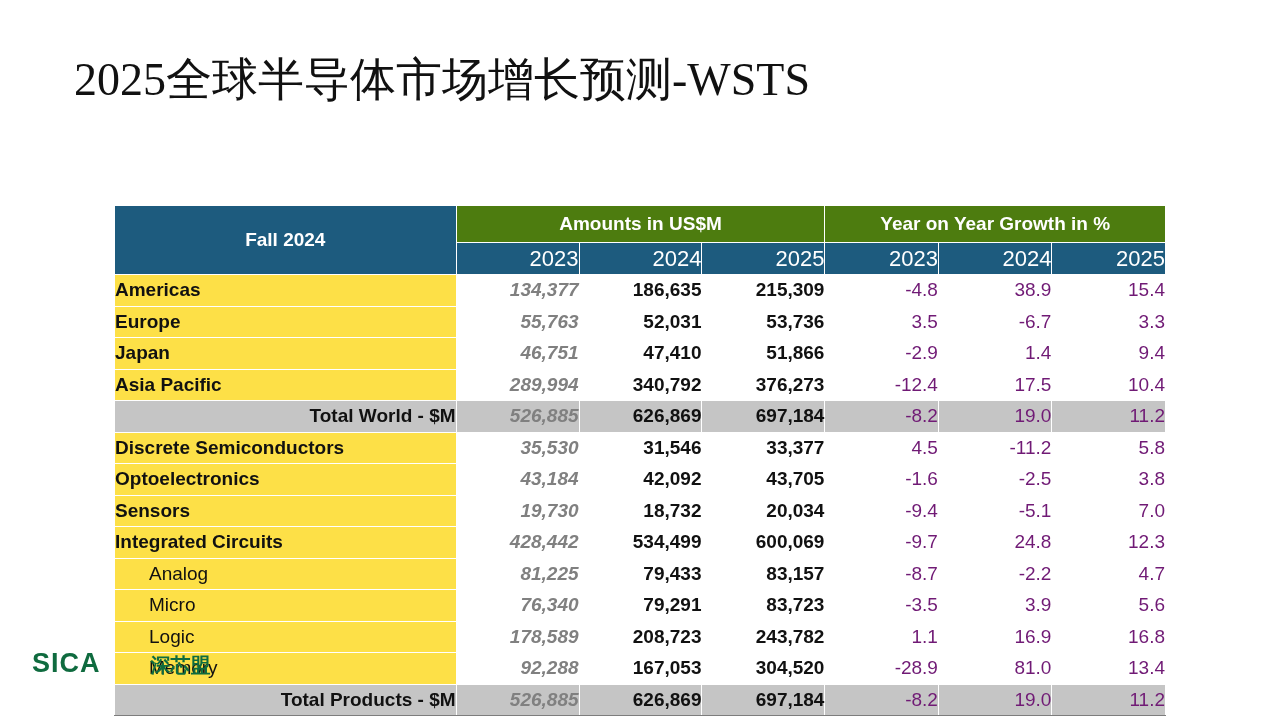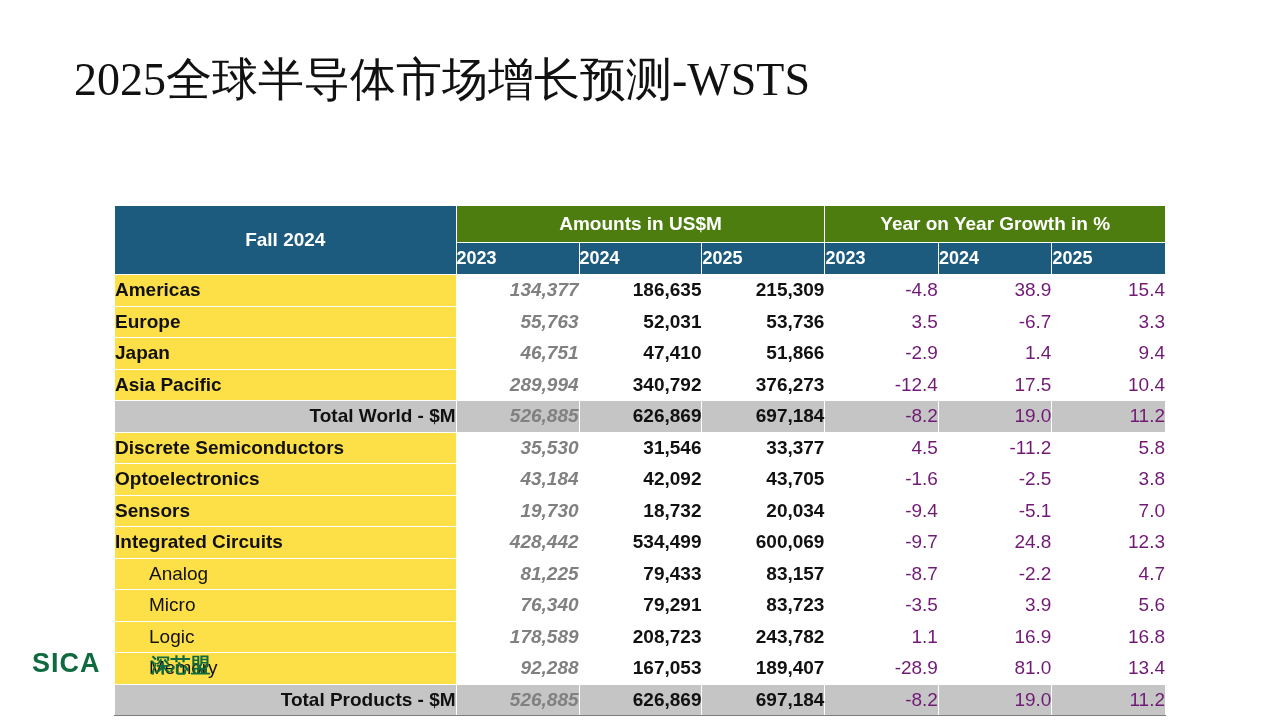--- a/index.html
+++ b/index.html
@@ -63,25 +63,25 @@
     color: #ffffff;
     font-weight: bold;
     text-align: center;
     vertical-align: middle;
     font-size: 19px;
     border: 1px solid #ffffff;
   }
   .hdr-sub {
     background: #1d5b7e;
     color: #ffffff;
-    font-weight: bold;
-    text-align: left;
+    font-weight: normal;
+    text-align: right;
     height: 31px;
     vertical-align: middle;
-    font-size: 18px;
+    font-size: 22px;
     border: 1px solid #ffffff;
   }
   
   .rowlabel {
     text-align: left;
     padding-left: 9px;
     font-weight: bold;
     color: #111111;
     height: 30.5px;
     background: #fde047;
@@ -281,21 +281,21 @@
             <td class="num amt">208,723</td>
             <td class="num amt sep-right">243,782</td>
             <td class="num growth">1.1</td>
             <td class="num growth">16.9</td>
             <td class="num growth sep-right">16.8</td>
           </tr>
           <tr class="">
             <td class="rowlabel indent">Memory</td>
             <td class="num amt y2023 sep-left">92,288</td>
             <td class="num amt">167,053</td>
-            <td class="num amt sep-right">189,407</td>
+            <td class="num amt sep-right">304,520</td>
             <td class="num growth">-28.9</td>
             <td class="num growth">81.0</td>
             <td class="num growth sep-right">13.4</td>
           </tr>
           <tr class="total last">
             <td class="rowlabel">Total Products - $M</td>
             <td class="num amt y2023 sep-left">526,885</td>
             <td class="num amt">626,869</td>
             <td class="num amt sep-right">697,184</td>
             <td class="num growth">-8.2</td>

